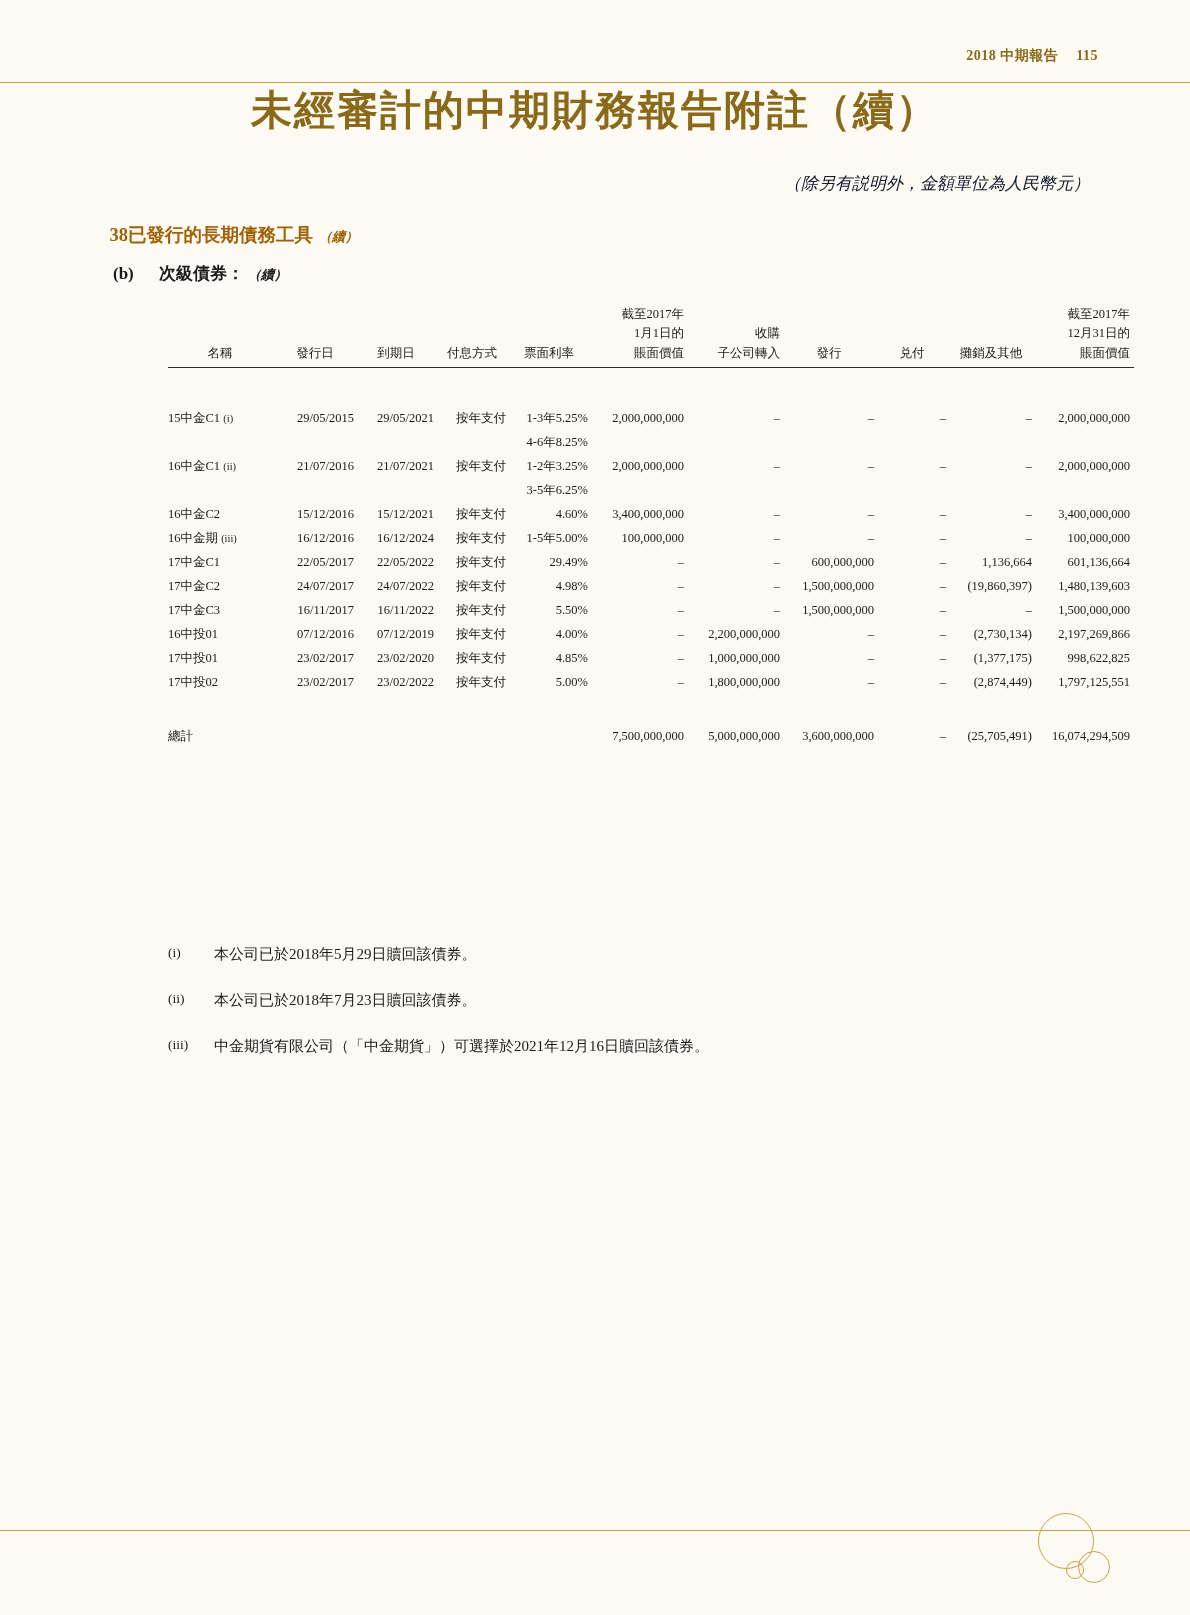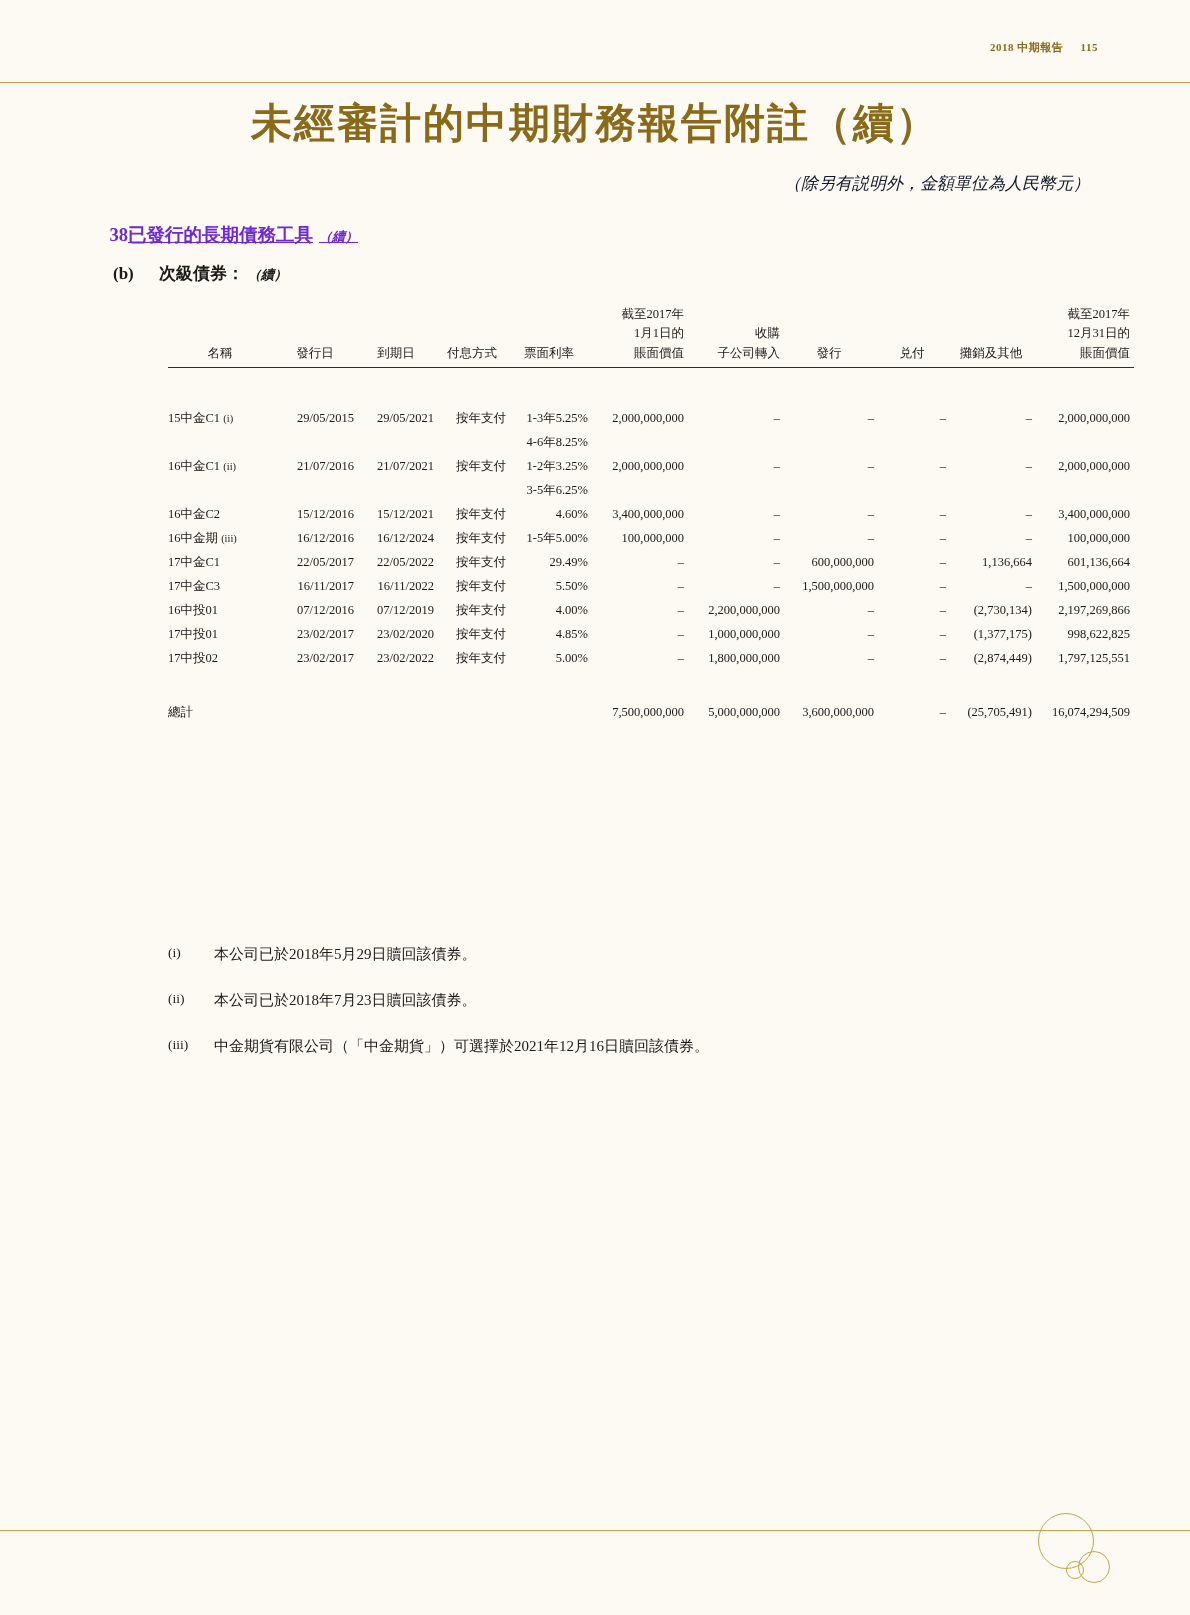--- a/index.html
+++ b/index.html
@@ -30,34 +30,34 @@
     left: 0;
     top: 1530px;
     width: 1190px;
     height: 1px;
     background: #c8a34a;
   }
 
   .running-head {
     position: absolute;
     right: 92px;
-    top: 40px;
-    font-size: 11px;
+    top: 47px;
+    font-size: 14px;
     font-weight: bold;
     color: #8a6a19;
     letter-spacing: 0.5px;
     white-space: nowrap;
   }
   .running-head .pageno {
     margin-left: 14px;
   }
 
   .doc-title {
     position: absolute;
-    top: 96px;
+    top: 83px;
     left: 0;
     width: 1190px;
     text-align: center;
     font-size: 41px;
     font-weight: bold;
     color: #8a6a19;
     letter-spacing: 2px;
   }
 
   .currency-note {
@@ -69,23 +69,22 @@
     color: #0f172a;
     white-space: nowrap;
   }
 
   .note-heading {
     position: absolute;
     left: 80px;
     top: 222px;
     font-size: 18.5px;
     font-weight: bold;
-    color: #6d28d9;
+    color: #a16207;
     white-space: nowrap;
-    text-decoration: underline;
   }
   .note-heading .num {
     display: inline-block;
     width: 48px;
   }
   .note-heading .cont {
     font-size: 13px;
     font-style: italic;
     font-weight: bold;
     margin-left: 6px;
@@ -350,20 +349,33 @@
         <td class="num">按年支付</td>
         <td class="num">29.49%</td>
         <td class="num">–</td>
         <td class="num">–</td>
         <td class="num">600,000,000</td>
         <td class="num">–</td>
         <td class="num">1,136,664</td>
         <td class="num">601,136,664</td>
       </tr>
 
+      <tr>
+        <td><span>17中金C2</span></td>
+        <td class="num">24/07/2017</td>
+        <td class="num">24/07/2022</td>
+        <td class="num">按年支付</td>
+        <td class="num">4.98%</td>
+        <td class="num">–</td>
+        <td class="num">–</td>
+        <td class="num">1,500,000,000</td>
+        <td class="num">–</td>
+        <td class="num">(19,860,397)</td>
+        <td class="num">1,480,139,603</td>
+      </tr>
 
       <tr>
         <td><span>17中金C3</span></td>
         <td class="num">16/11/2017</td>
         <td class="num">16/11/2022</td>
         <td class="num">按年支付</td>
         <td class="num">5.50%</td>
         <td class="num">–</td>
         <td class="num">–</td>
         <td class="num">1,500,000,000</td>

